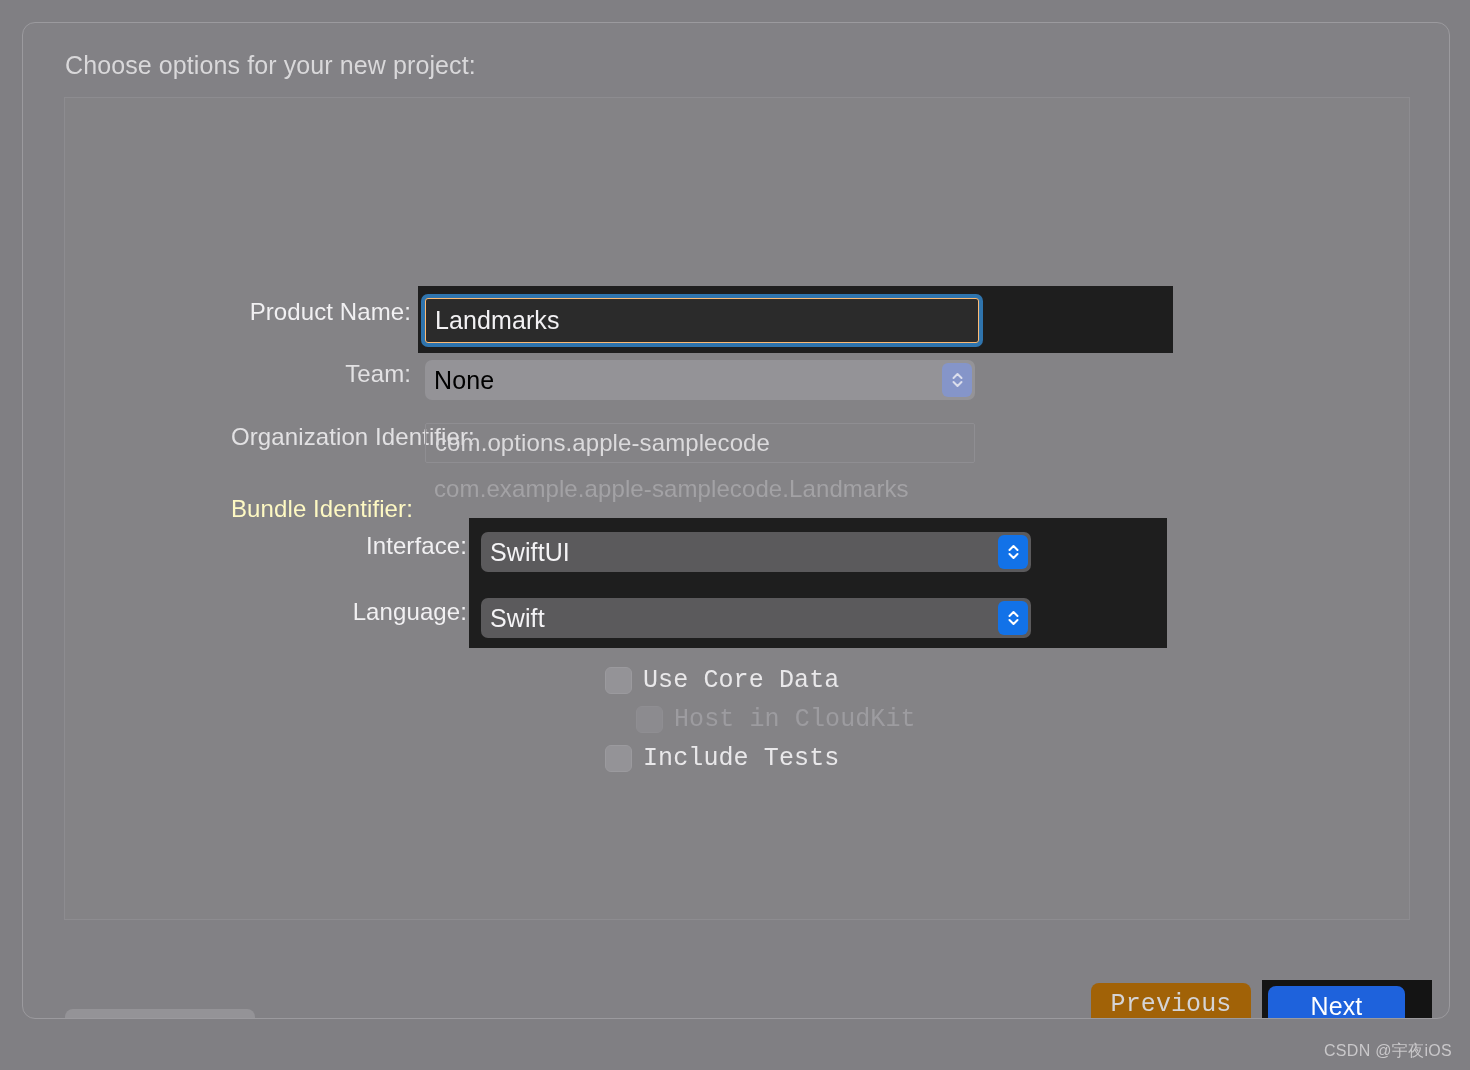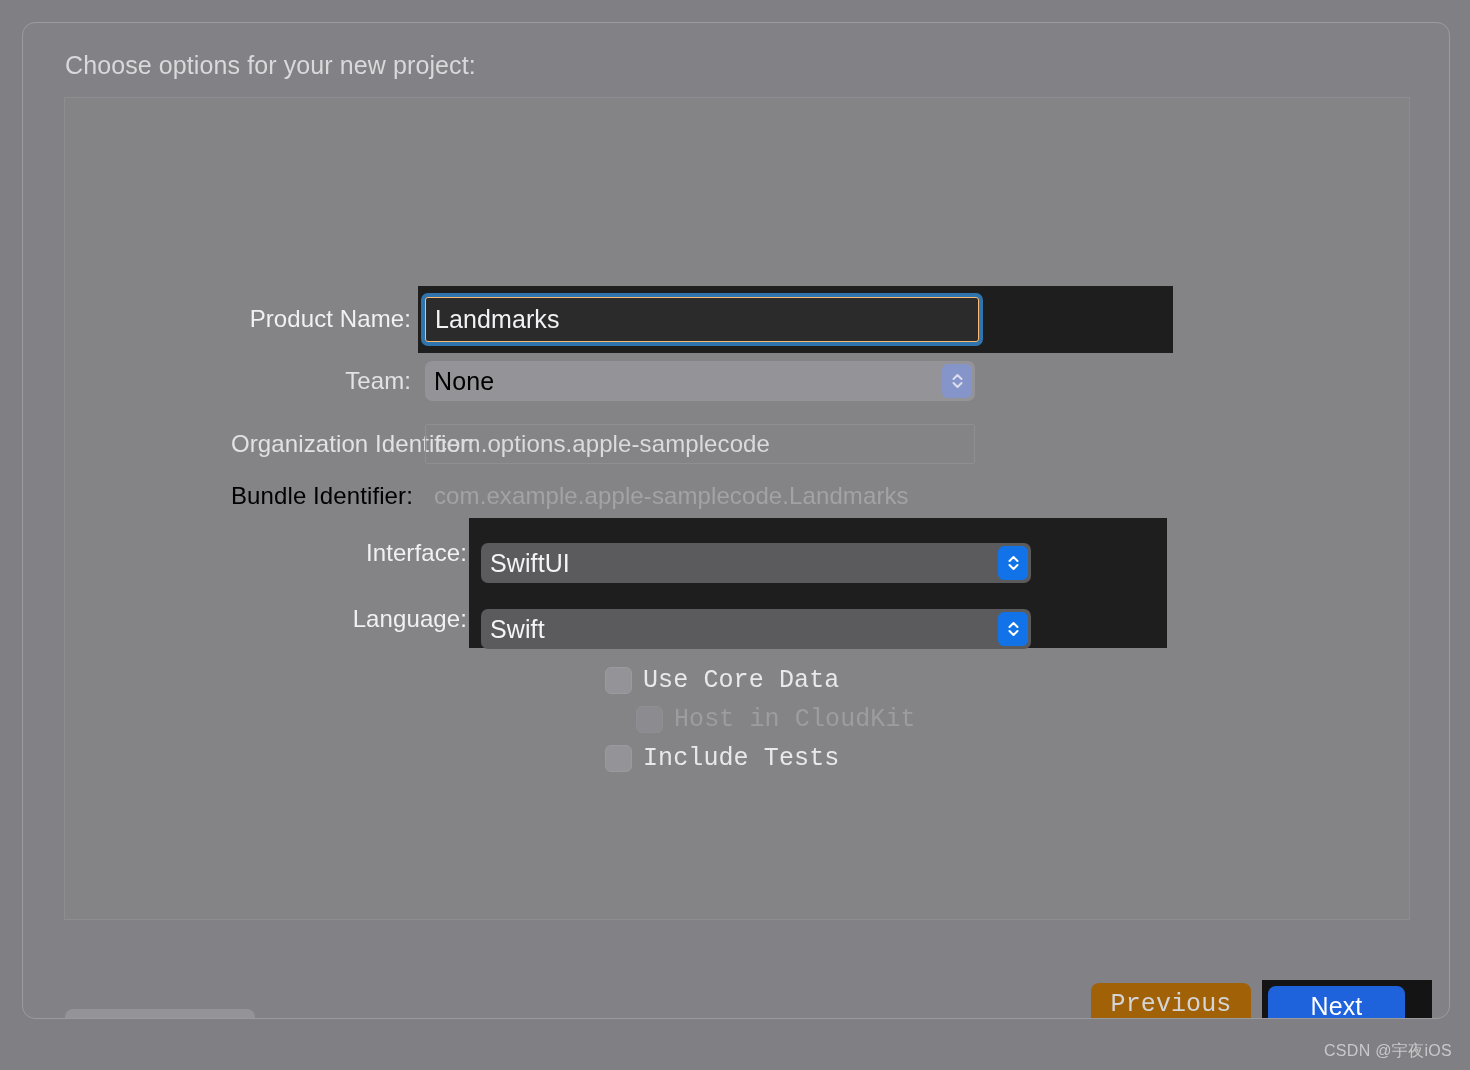--- a/index.html
+++ b/index.html
@@ -47,34 +47,33 @@
     width: 1346px;
     height: 823px;
     background: #848386;
     border: 1px solid #8D8C90;
   }
 
   
   .form-row {
     position: absolute;
     display: flex;
-    align-items: center;
     height: 42px;
   }
 
   .field-label {
     width: 194px;
     text-align: right;
     padding-right: 14px;
     font-size: 24px;
     color: #E2E1E3;
     white-space: nowrap;
     letter-spacing: .1px;
   }
-  .field-label.dim { color: #000000; }
+  .field-label.dim { color: #fef9c3; margin-top: 20px; }
   .field-label.bright { color: #F1F0F2; }
 
   
   #row-product   { left: 208px; top: 275px; }
   #row-team      { left: 208px; top: 337px; }
   #row-org       { left: 208px; top: 400px; }
   #row-bundle    { left: 208px; top: 452px; }
   #row-interface { left: 264px; top: 509px; }
   #row-language  { left: 264px; top: 575px; }
 
@@ -131,21 +130,21 @@
     display: flex;
     align-items: center;
     padding: 0 9px;
   }
   .popup .val {
     font-size: 25px;
     letter-spacing: .1px;
   }
   .popup.disabled { background: #949397; }
   .popup.disabled .val { color: #000000; }
-  .popup.active { background: #5B5A5C; margin-top: 20px; }
+  .popup.active { background: #5B5A5C; }
   .popup.active .val { color: #F4F3F5; }
 
   .stepper {
     position: absolute;
     right: 3px;
     top: 50%;
     transform: translateY(-50%);
     width: 30px;
     height: 34px;
     border-radius: 6px;

